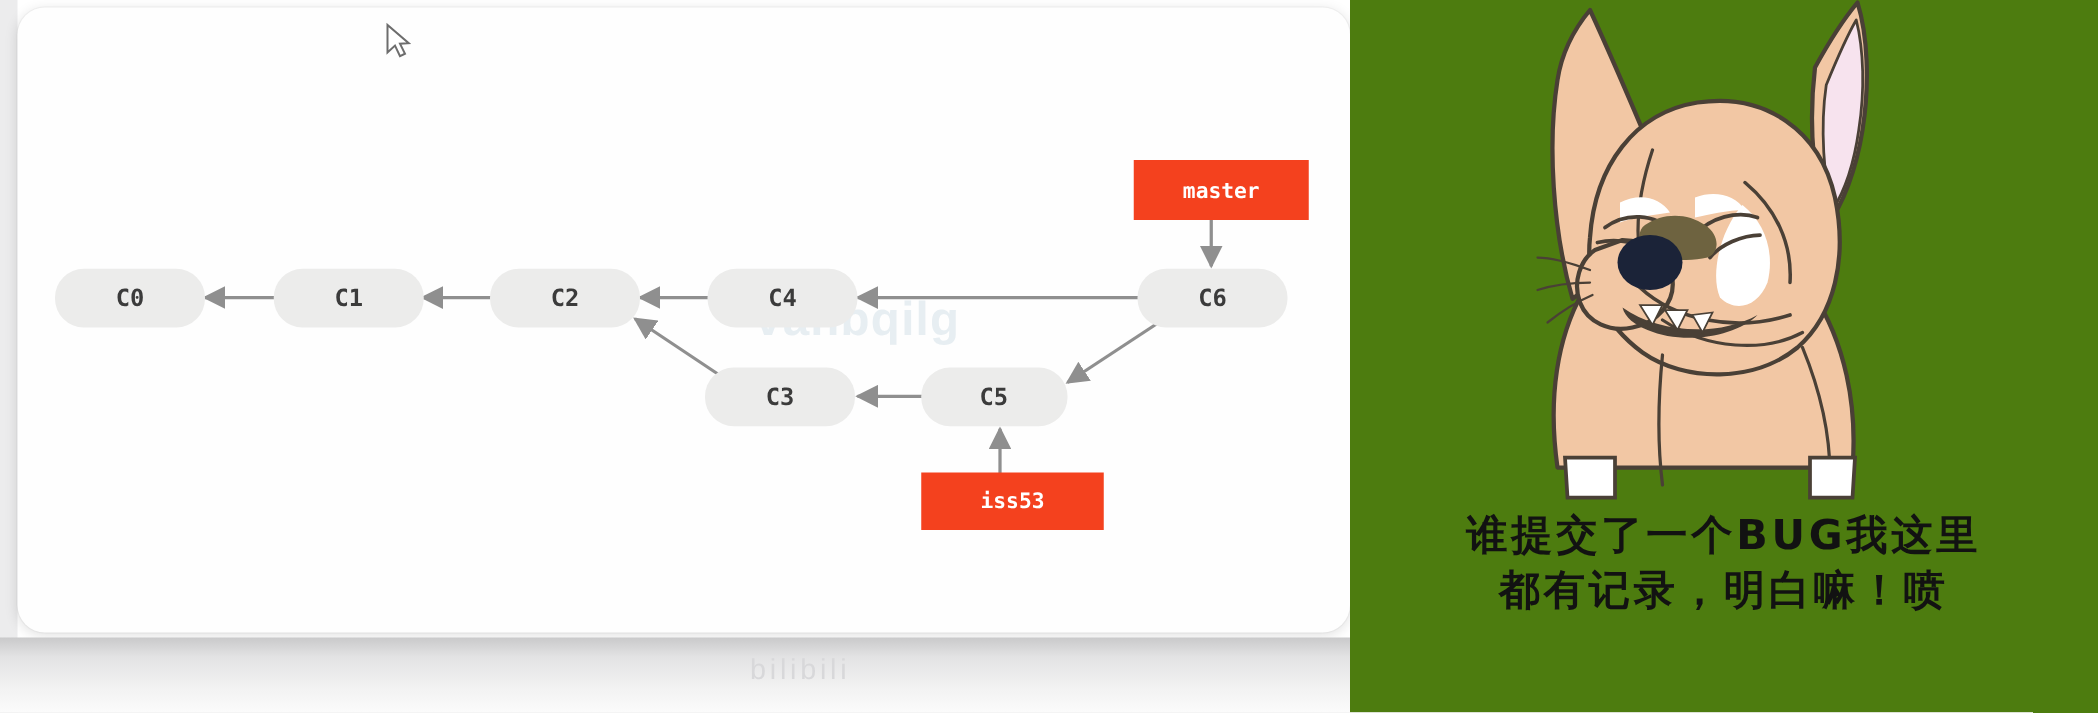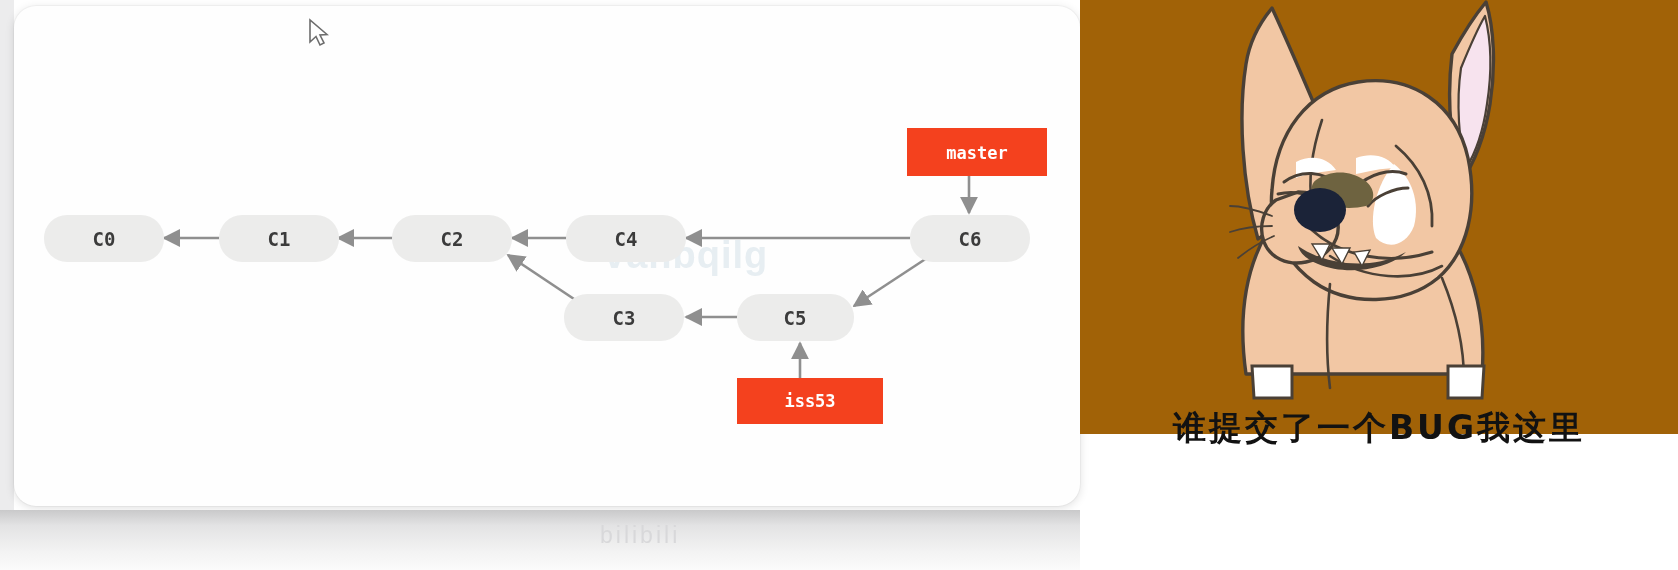--- a/index.html
+++ b/index.html
@@ -77,22 +77,22 @@
     letter-spacing: 1px;
   }
 
   
   #cursor { position: absolute; left: 306px; top: 18px; }
 
   
   #dog-panel {
     position: absolute;
     left: 1080px; top: 0;
-    width: 598px; height: 434px;
-    background: #a16207;
+    width: 598px; height: 570px;
+    background: #4d7c0f;
   }
   #dog-art { position: absolute; left: 100px; top: -6px; }
   #caption {
     position: absolute;
     left: 0; top: 406px;
     width: 598px;
     text-align: center;
     color: #121212;
     font-family: "DejaVu Sans", sans-serif;
     font-weight: bold;
@@ -246,16 +246,17 @@
       </g>
 
       <g fill="#ffffff" stroke="#4a4036" stroke-width="3">
         <path d="M72 372 L 112 372 L 112 404 L 74 404 Z"></path>
         <path d="M268 372 L 304 372 L 302 404 L 268 404 Z"></path>
       </g>
     </svg>
 
     <div id="caption">
       <span class="caption-line">谁提交了一个BUG我这里</span>
+      <span class="caption-line">都有记录，明白嘛！喷</span>
     </div>
   </div>
 
 </div>
 
 </body></html>

